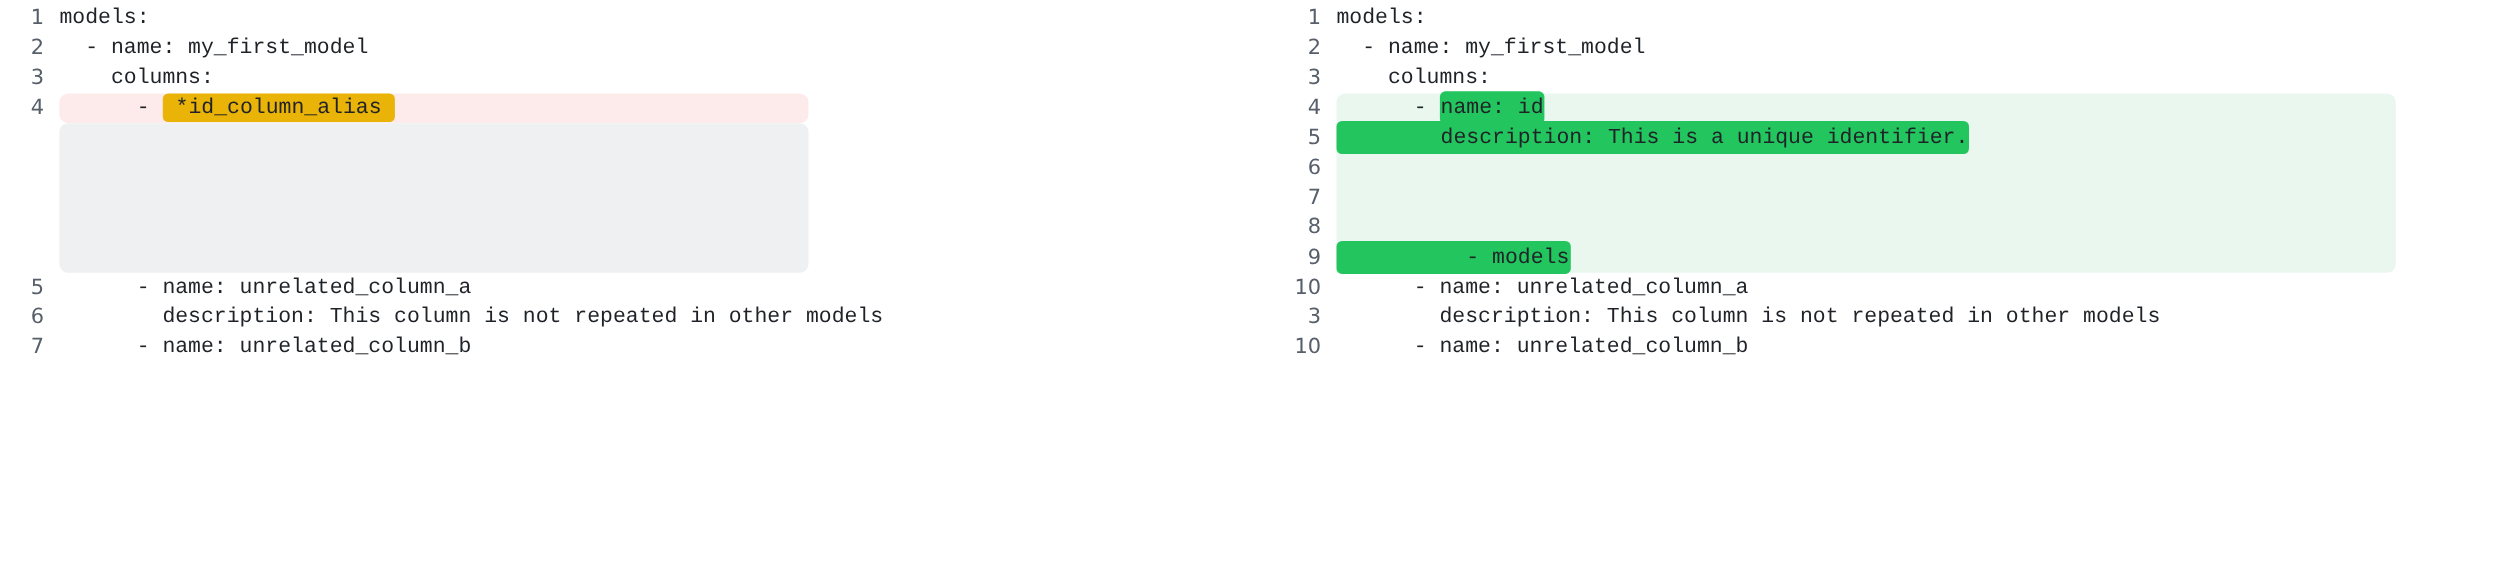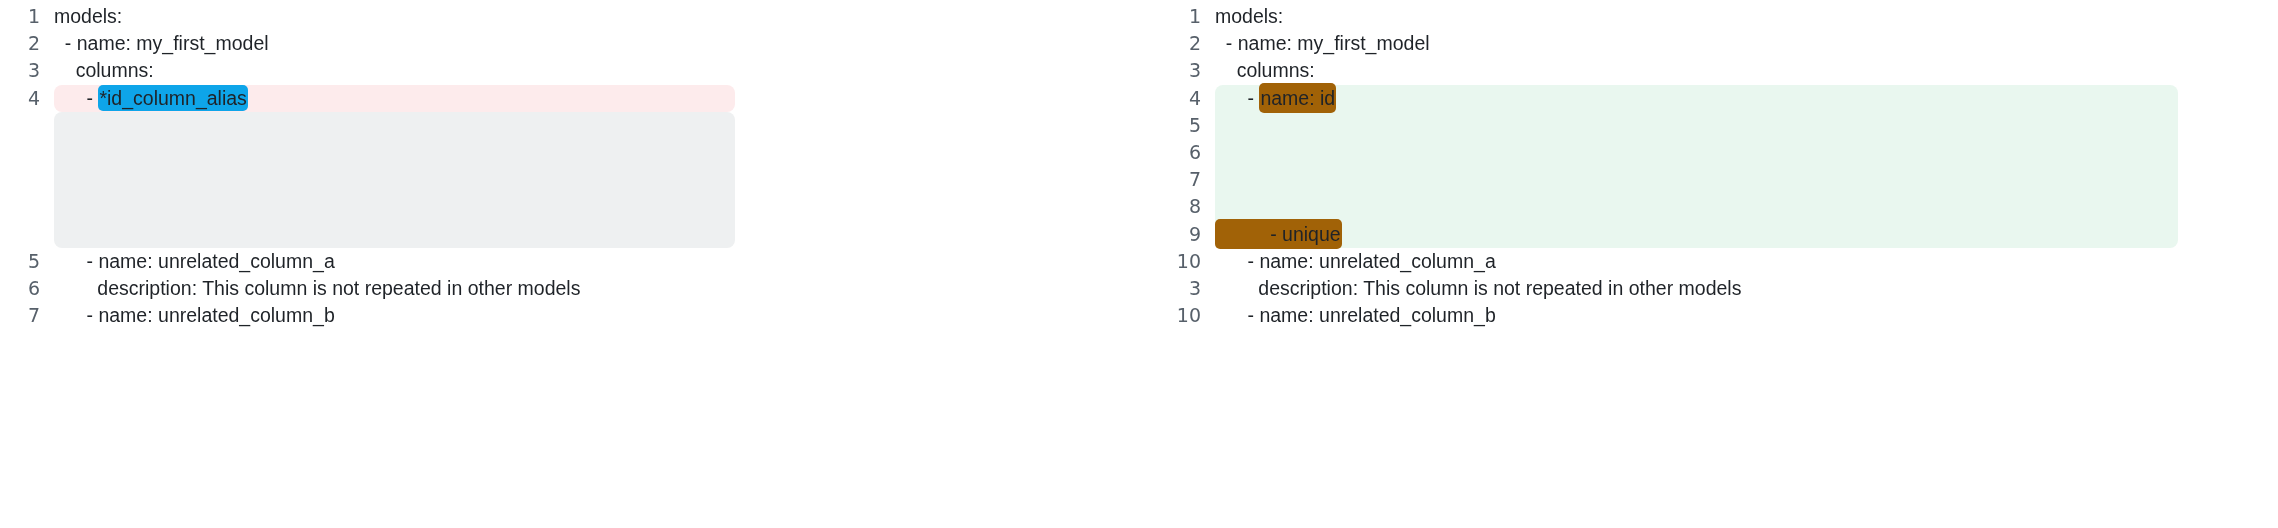--- a/index.html
+++ b/index.html
@@ -56,35 +56,35 @@
     text-align: right;
     color: #57606a;
     font-family: "DejaVu Sans", "Liberation Sans", sans-serif;
     font-size: 19px;
     padding-right: 0px;
     user-select: none;
   }
   .pane-right .gutter { width: 62px; min-width: 62px; }
 
   .code {
-    font-family: Liberation Sans, sans-serif;
+    font-family: Liberation Mono, monospace;
     font-size: 19.5px;
     color: #1f2328;
     padding-left: 14px;
     white-space: pre;
   }
 
   .seg { white-space: pre; }
   .hl-del {
-    background: #0ea5e9;
+    background: #eab308;
     border-radius: 5px;
-    padding: 2px 1px;
+    padding: 2px 12px;
   }
   .hl-add {
-    background: #a16207;
+    background: #22c55e;
     border-radius: 5px;
     padding: 4px 1px;
   }
 </style>
 </head>
 <body>
 
 <div class="diff-wrap">
 
   <div class="diff-pane pane-left">
@@ -106,24 +106,24 @@
       </div>
   </div>
 
   <div class="diff-pane pane-right">
     <div class="block" id="right-add-block" style="top: 84.5625px; height: 163.125px; left: 76px; right: 100px; background: rgb(233, 247, 239);"></div>
     <div class="rows" id="right-rows">
         <div class="row"><div class="gutter">1</div><div class="code"><span class="seg">models:</span></div></div>
         <div class="row"><div class="gutter">2</div><div class="code"><span class="seg">  - name: my_first_model</span></div></div>
         <div class="row"><div class="gutter">3</div><div class="code"><span class="seg">    columns:</span></div></div>
         <div class="row"><div class="gutter">4</div><div class="code"><span class="seg">      - </span><span class="seg hl-add">name: id</span></div></div>
-        <div class="row"><div class="gutter">5</div></div>
+        <div class="row"><div class="gutter">5</div><div class="code"><span class="seg hl-add">        description: This is a unique identifier.</span></div></div>
         <div class="row"><div class="gutter">6</div></div>
         <div class="row"><div class="gutter">7</div></div>
         <div class="row"><div class="gutter">8</div></div>
-        <div class="row"><div class="gutter">9</div><div class="code"><span class="seg hl-add">          - unique</span></div></div>
+        <div class="row"><div class="gutter">9</div><div class="code"><span class="seg hl-add">          - models</span></div></div>
         <div class="row"><div class="gutter">10</div><div class="code"><span class="seg">      - name: unrelated_column_a</span></div></div>
         <div class="row"><div class="gutter">3</div><div class="code"><span class="seg">        description: This column is not repeated in other models</span></div></div>
         <div class="row"><div class="gutter">10</div><div class="code"><span class="seg">      - name: unrelated_column_b</span></div></div>
       </div>
   </div>
 
 </div>
 
 </body></html>

